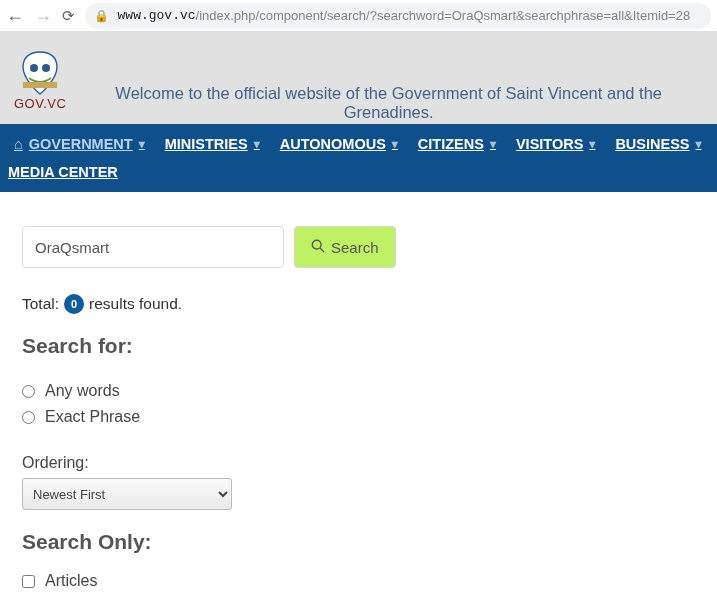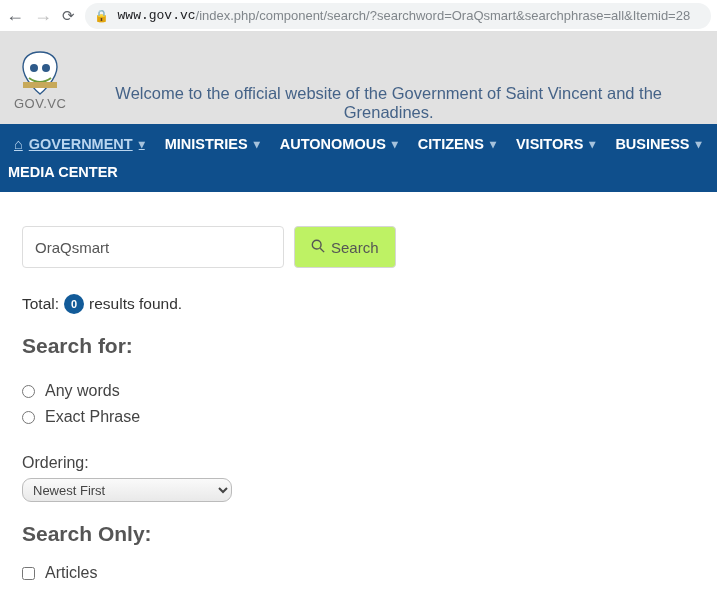--- a/index.html
+++ b/index.html
@@ -8,39 +8,39 @@
   .nav-arrow { color: #5f6368; font-size: 18px; cursor: pointer; }
   .nav-arrow.right { color: #bdbdbd; }
   .reload { color: #5f6368; font-size: 15px; }
   .url-bar { flex: 1; display: flex; align-items: center; background: #f1f3f4; border-radius: 14px; height: 26px; padding: 0 10px; font-size: 13px; white-space: nowrap; overflow: hidden; }
   .lock { color: #5f6368; font-size: 12px; margin-right: 8px; }
   .url-host { color: #202124; font-family: Liberation Mono, monospace; }
   .url-path { color: #80868b; }
   .header-strip { background: #e1e1e1; display: flex; align-items: center; padding: 6px 10px 2px 10px; }
   .crest-col { display: flex; flex-direction: column; align-items: center; margin-right: 14px; margin-left:4px; }
   .crest-svg { width: 50px; height: 46px; }
-  .crest-label { font-size: 13px; color: #737373; letter-spacing: .5px; margin-top: 0; }
+  .crest-label { font-size: 13px; color: #7f1d1d; letter-spacing: .5px; margin-top: 0; }
   .welcome { flex: 1; color: #456388; font-size: 16.5px; text-align: center; padding-right: 10px; margin-top: 46px; }
   .main-nav { background: #0f4f8c; color: #fff; padding: 6px 4px 6px 4px; display: flex; flex-wrap: wrap; align-items: center; font-weight: 700; }
-  .nav-item { display: flex; align-items: center; padding: 6px 10px; font-size: 14.5px; cursor: pointer; white-space: nowrap; color:#fff; }
+  .nav-item { display: flex; align-items: center; padding: 6px 10px; font-size: 14.5px; cursor: pointer; white-space: nowrap; color:#fff;text-decoration:underline; }
   .nav-item.active { text-decoration: underline; color: #b9d5ef; }
   .home-ic { margin-right: 6px; color:#b9d5ef; }
   .chev { margin-left: 6px; color: #a6c2dc; font-size: 12px; }
   .content { padding: 34px 22px 20px 22px; }
   .search-row { display: flex; gap: 10px; }
   .search-input { width: 262px; height: 42px; border: 1px solid #ddd; border-radius: 4px; padding: 8px 12px; font-size: 15px; color: #555; }
   .search-btn { height: 42px; border: 1px solid #d6d6d6; background: #bef264; border-radius: 4px; padding: 0 16px; font-size: 15px; color: #555; cursor: pointer; display: flex; align-items: center; gap: 6px; }
   .result-line { margin-top: 26px; font-size: 15.5px; color: #333; display:flex; align-items:center; gap:5px;}
   .badge { display: inline-flex; align-items:center; justify-content:center; background: #125b99; color: #fff; border-radius: 50%; width: 20px; height: 20px; font-size: 11px; font-weight:700;}
   .section-h { font-size: 21px; color: #555; margin-top: 20px; font-weight: 700; }
   .radios { margin-top: 24px; }
   .radio-row { display: flex; align-items: center; margin: 8px 0; font-size: 16px; color: #444; }
   .radio-row input { margin-right: 10px; accent-color: #0b63ce;}
   .ordering-label { font-size: 16px; color: #444; margin-top: 28px; }
-  .order-select { margin-top: 6px; width: 210px; height: 24px; border: 1px solid #bbb; border-radius: 9px; background: linear-gradient(#fafafa,#e9e9e9); font-size: 13px; padding: 0 6px; color:#444;}
+  .order-select { margin-top: 6px; width: 210px; height: 32px; border: 1px solid #bbb; border-radius: 3px; background: linear-gradient(#fafafa,#e9e9e9); font-size: 13px; padding: 0 6px; color:#444;}
   .chk-row { display:flex; align-items:center; margin-top:18px; font-size:16px; color:#444;}
   .chk-row input { margin-right:10px; }
 </style>
 </head>
 <body>
 
 <div class="browser-bar">
   <span class="nav-arrow">←</span>
   <span class="nav-arrow right">→</span>
   <span class="reload">⟳</span>

